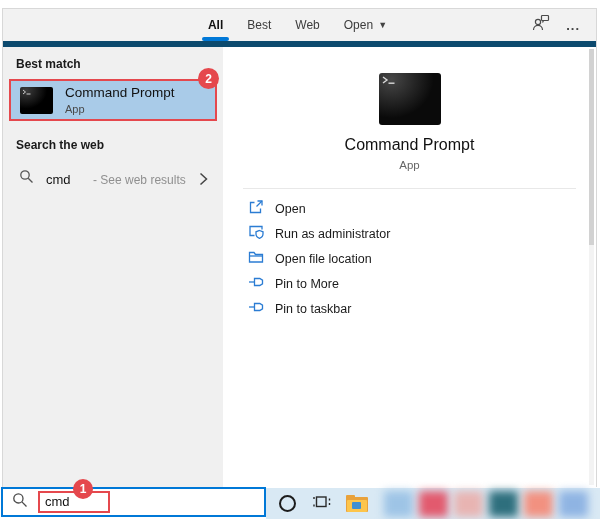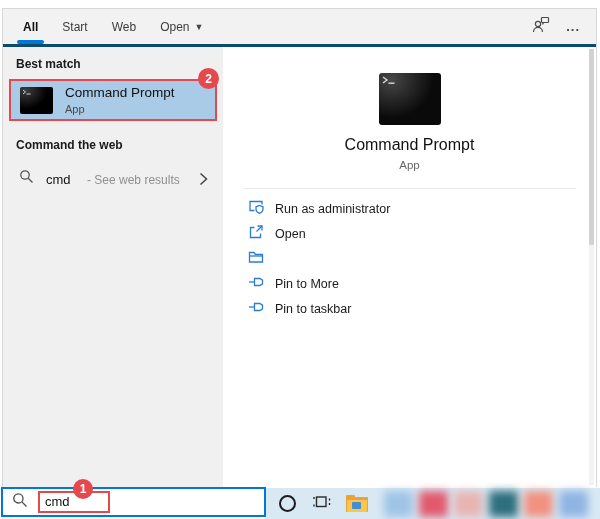--- a/index.html
+++ b/index.html
@@ -10,22 +10,22 @@
     font-family:"Liberation Sans","DejaVu Sans",sans-serif;
     color:#1a1a1a;
     overflow:hidden;
   }
   
   .search-window {
     position:absolute; left:2px; top:8px; width:595px; height:479px;
     background:#fff; border:1px solid #d8d8d8; border-bottom:none;
   }
   .tabbar {
-    height:38px; background:#f2f2f2; border-bottom:3px solid #0c4a6e;
-    display:flex; align-items:stretch; padding-left:20px; position:relative;
+    height:38px; background:#f2f2f2; border-bottom:6px solid #0c4a6e;
+    display:flex; align-items:stretch; padding-left:20px; position:relative;justify-content:center;
   }
   .tab {
     font-size:12px; color:#3c3c3c; display:flex; align-items:center;
     margin-right:24px; position:relative; cursor:default; white-space:nowrap;
   }
   .tab.active { color:#111; font-weight:bold; }
   .tab.active::after {
     content:""; position:absolute; left:-6px; right:-6px; bottom:0;
     height:4px; background:#0078d7; border-radius:2px;
   }
@@ -55,21 +55,21 @@
   .bm-sub { font-size:11px; color:#494949; margin-top:3px; }
   .badge {
     position:absolute; width:21px; height:21px; border-radius:50%;
     background:#e5484d; color:#fff; font-size:12px; font-weight:bold;
     display:flex; align-items:center; justify-content:center; z-index:6;
   }
   .badge-2 { top:-13px; right:-4px; }
   .stw-header { margin-top:17px; }
   .web-row { display:flex; align-items:center; padding:9px 15px 9px 16px; gap:12px; cursor:default; }
   .web-query { font-size:13px; color:#111; }
-  .web-suffix { font-size:12px; color:#8f8f8f; margin-left:12px; }
+  .web-suffix { font-size:12px; color:#8f8f8f; margin-left:18px; }
   .web-chevron { margin-left:auto; display:flex; align-items:center; }
   
   .cmd-icon-lg {
     width:62px; height:52px; margin:26px auto 0; border-radius:3px;
     background:radial-gradient(ellipse at 20% 12%, #474747 0%, #0a0a0a 60%);
     position:relative;
   }
   .rp-title { text-align:center; font-size:16px; color:#111; margin-top:11px; }
   .rp-sub { text-align:center; font-size:11.5px; color:#666; margin-top:5px; }
   .divider { margin:17px 20px 0 20px; border-top:1px solid #e8e8e8; }
@@ -119,21 +119,21 @@
   .tb-tiles { display:flex; margin-left:16px; gap:6px; }
   .tile { width:29px; height:26px; border-radius:2px; filter:blur(4px); }
 </style>
 </head>
 <body>
 
 <div class="search-window">
 
   <div class="tabbar">
     <div class="tab active">All</div>
-    <div class="tab">Start</div>
+    <div class="tab">Best</div>
     <div class="tab">Web</div>
     <div class="tab">
       <span>Open</span>
       <span class="caret">▼</span>
     </div>
     <div class="tabbar-icons">
       <span>
         <svg width="20" height="18" viewBox="0 0 20 18" fill="none" stroke="#4a4a4a" stroke-width="1.2">
           <circle cx="7" cy="8" r="2.6"></circle>
           <path d="M2.5 16 c0-3.4 2.6-4.6 4.5-4.6 s4.5 1.2 4.5 4.6"></path>
@@ -157,21 +157,21 @@
             <rect x="4.5" y="4.5" width="4" height="1" fill="#cfcfcf"></rect>
           </svg>
         </div>
         <div>
           <div class="bm-title">Command Prompt</div>
           <div class="bm-sub">App</div>
         </div>
         <div class="badge badge-2">2</div>
       </div>
 
-      <div class="section-header stw-header">Command the web</div>
+      <div class="section-header stw-header">Search the web</div>
 
       <div class="web-row">
         <span>
           <svg width="15" height="15" viewBox="0 0 15 15" fill="none" stroke="#555" stroke-width="1.3">
             <circle cx="6" cy="6" r="4.2"></circle>
             <path d="M9.2 9.2 L13.5 13.5"></path>
           </svg>
         </span>
         <span>
           <span class="web-query">cmd</span>
@@ -193,43 +193,44 @@
         </svg>
       </div>
       <div class="rp-title">Command Prompt</div>
       <div class="rp-sub">App</div>
       <div class="divider"></div>
 
       <div class="action-list">
         <div class="action-item">
           <span>
             <svg width="16" height="16" viewBox="0 0 16 16" fill="none" stroke="#2b7cd3" stroke-width="1.3">
-              <path d="M14 5.5 V2.5 H2 V11.5 H6.5"></path>
-              <path d="M11.5 6.5 L15 7.8 V10 C15 12.3 13.4 13.6 11.5 14.3 C9.6 13.6 8 12.3 8 10 V7.8 Z"></path>
-            </svg>
-          </span>
-          <span>Run as administrator</span>
-        </div>
-        <div class="action-item">
-          <span>
-            <svg width="16" height="16" viewBox="0 0 16 16" fill="none" stroke="#2b7cd3" stroke-width="1.3">
               <path d="M6.5 3.5 H2.5 V13.5 H12.5 V9.5"></path>
               <path d="M8.5 7.5 L14 2"></path>
               <path d="M9.5 2 H14 V6.5"></path>
             </svg>
           </span>
           <span>Open</span>
         </div>
         <div class="action-item">
           <span>
             <svg width="16" height="16" viewBox="0 0 16 16" fill="none" stroke="#2b7cd3" stroke-width="1.3">
+              <path d="M14 5.5 V2.5 H2 V11.5 H6.5"></path>
+              <path d="M11.5 6.5 L15 7.8 V10 C15 12.3 13.4 13.6 11.5 14.3 C9.6 13.6 8 12.3 8 10 V7.8 Z"></path>
+            </svg>
+          </span>
+          <span>Run as administrator</span>
+        </div>
+        <div class="action-item">
+          <span>
+            <svg width="16" height="16" viewBox="0 0 16 16" fill="none" stroke="#2b7cd3" stroke-width="1.3">
               <path d="M1.5 13 V3.5 H6 L7.5 5.5 H14.5 V13 Z"></path>
               <path d="M1.5 7 H14.5"></path>
             </svg>
           </span>
+          <span>Open file location</span>
         </div>
         <div class="action-item">
           <span>
             <svg width="16" height="16" viewBox="0 0 16 16" fill="none" stroke="#2b7cd3" stroke-width="1.3">
               <path d="M1 8 H6.5"></path>
               <path d="M6.5 4.5 H11.8 L14.5 6.2 V9.8 L11.8 11.5 H6.5 Z"></path>
             </svg>
           </span>
           <span>Pin to More</span>
         </div>

